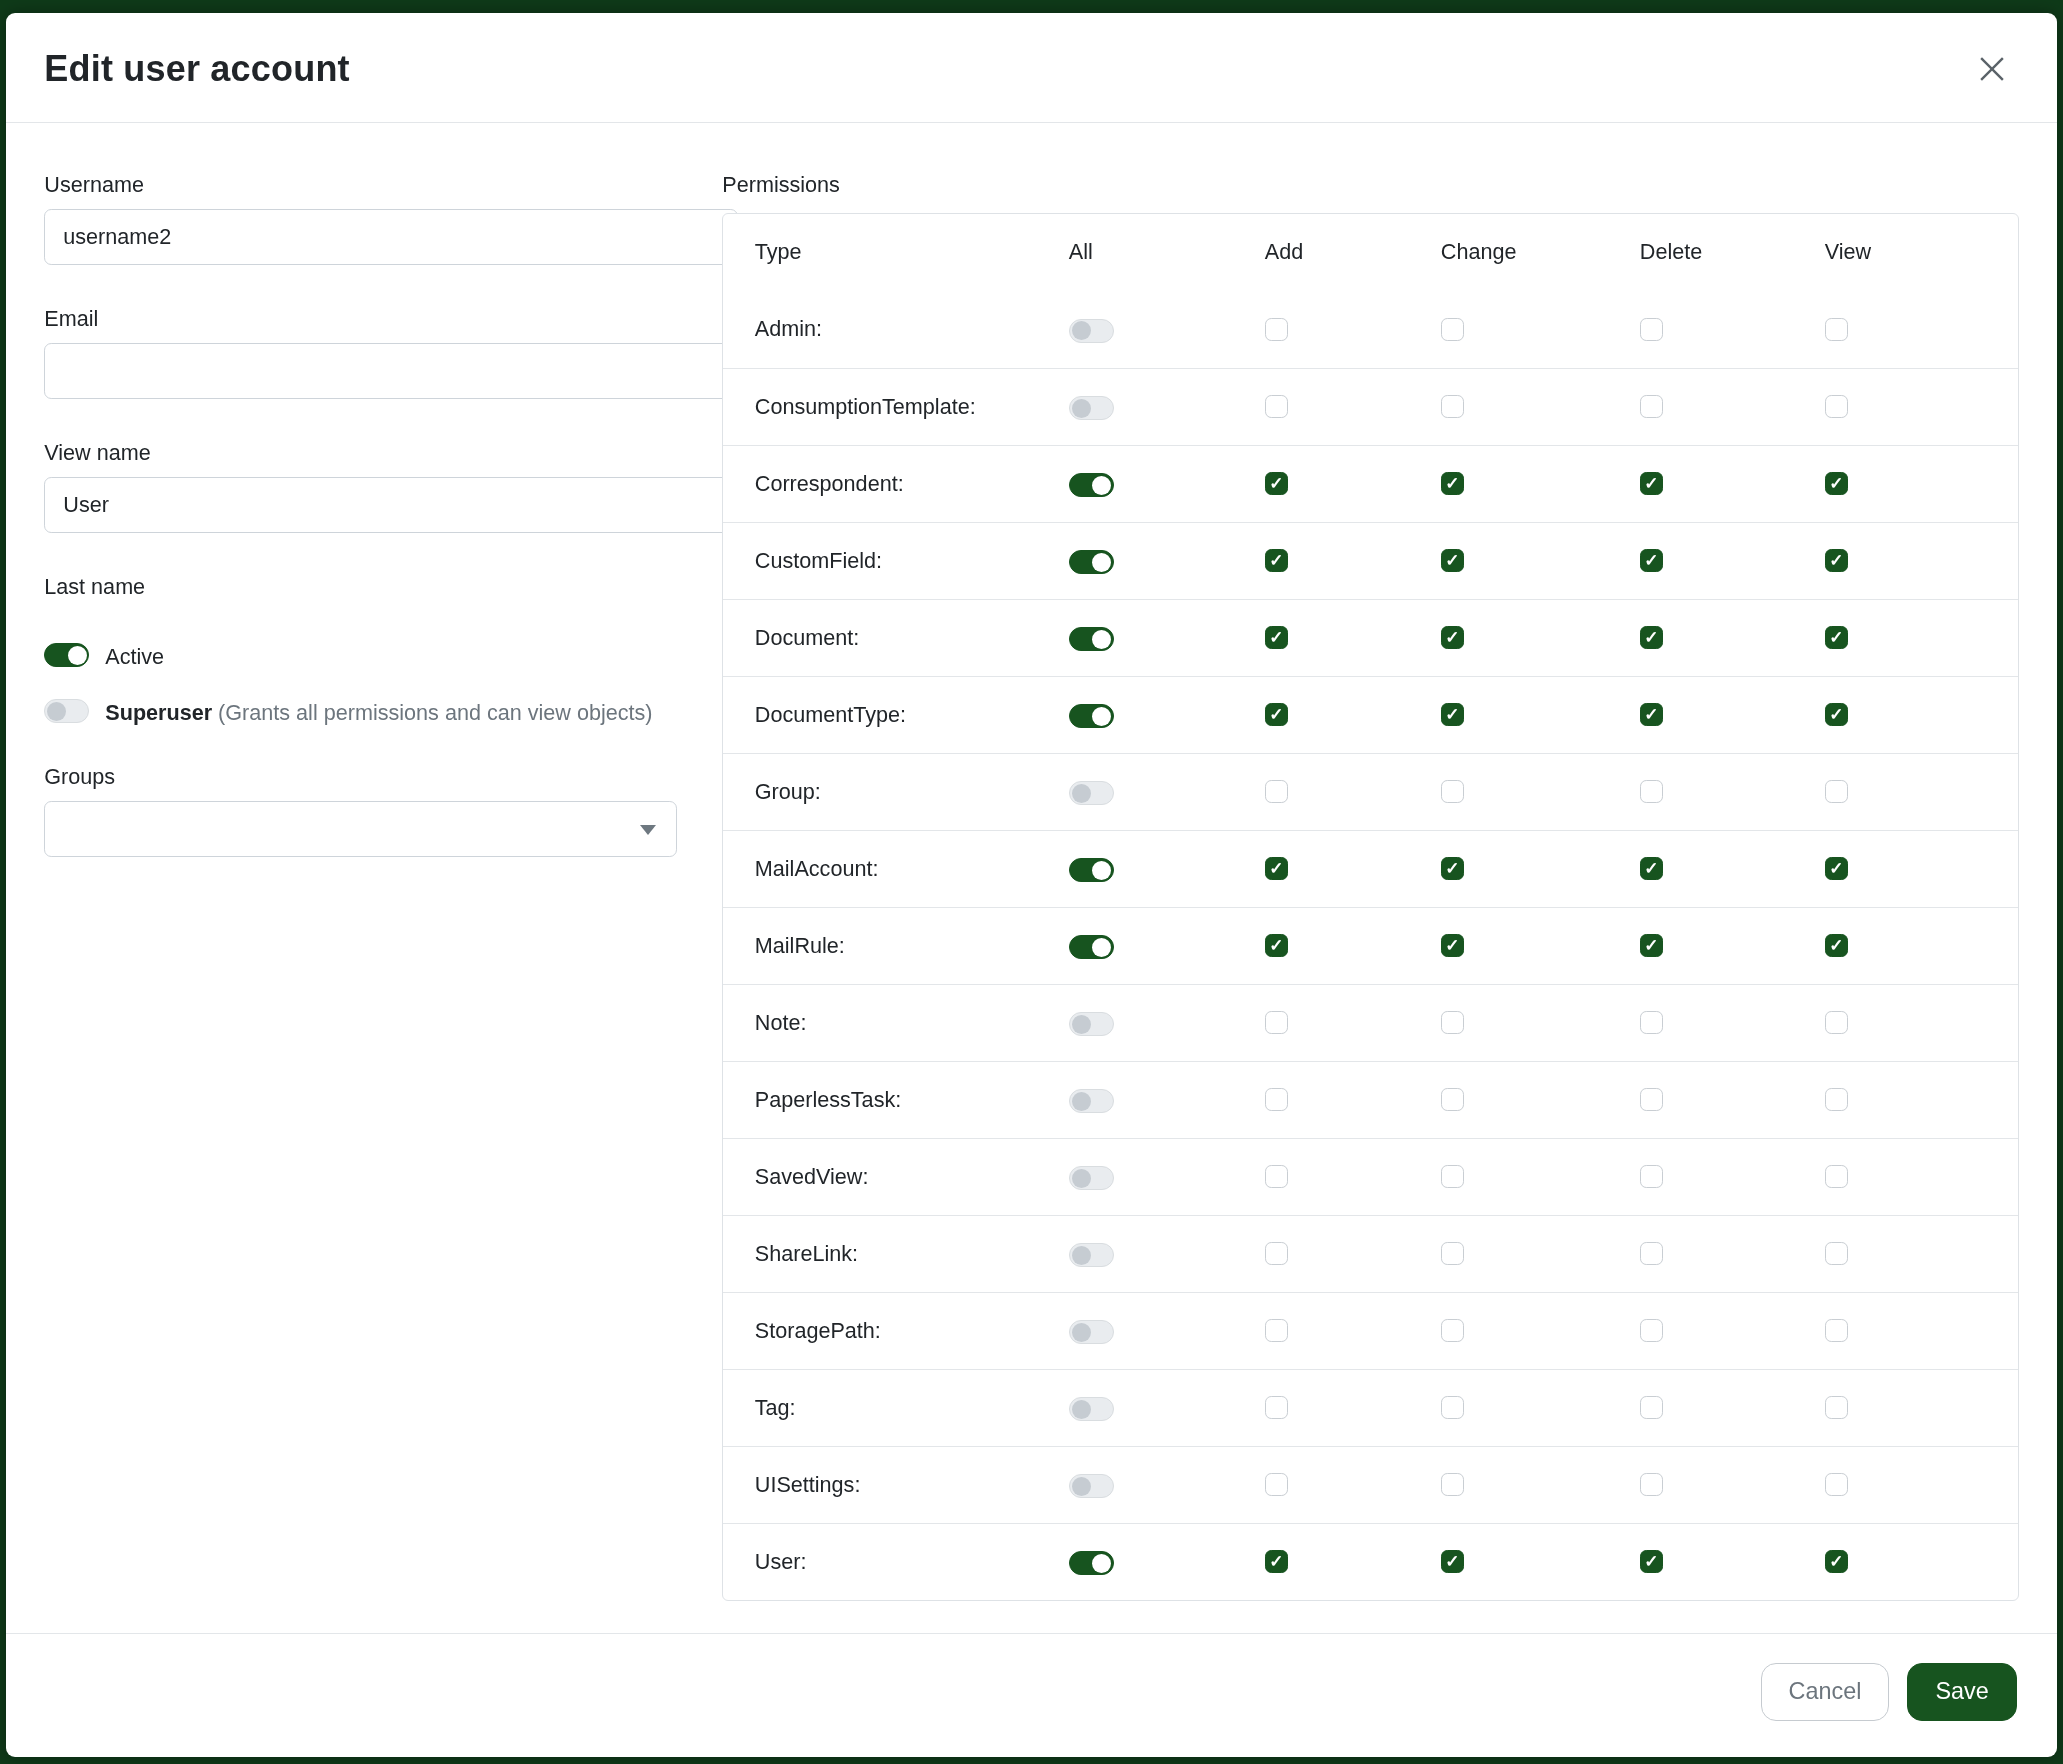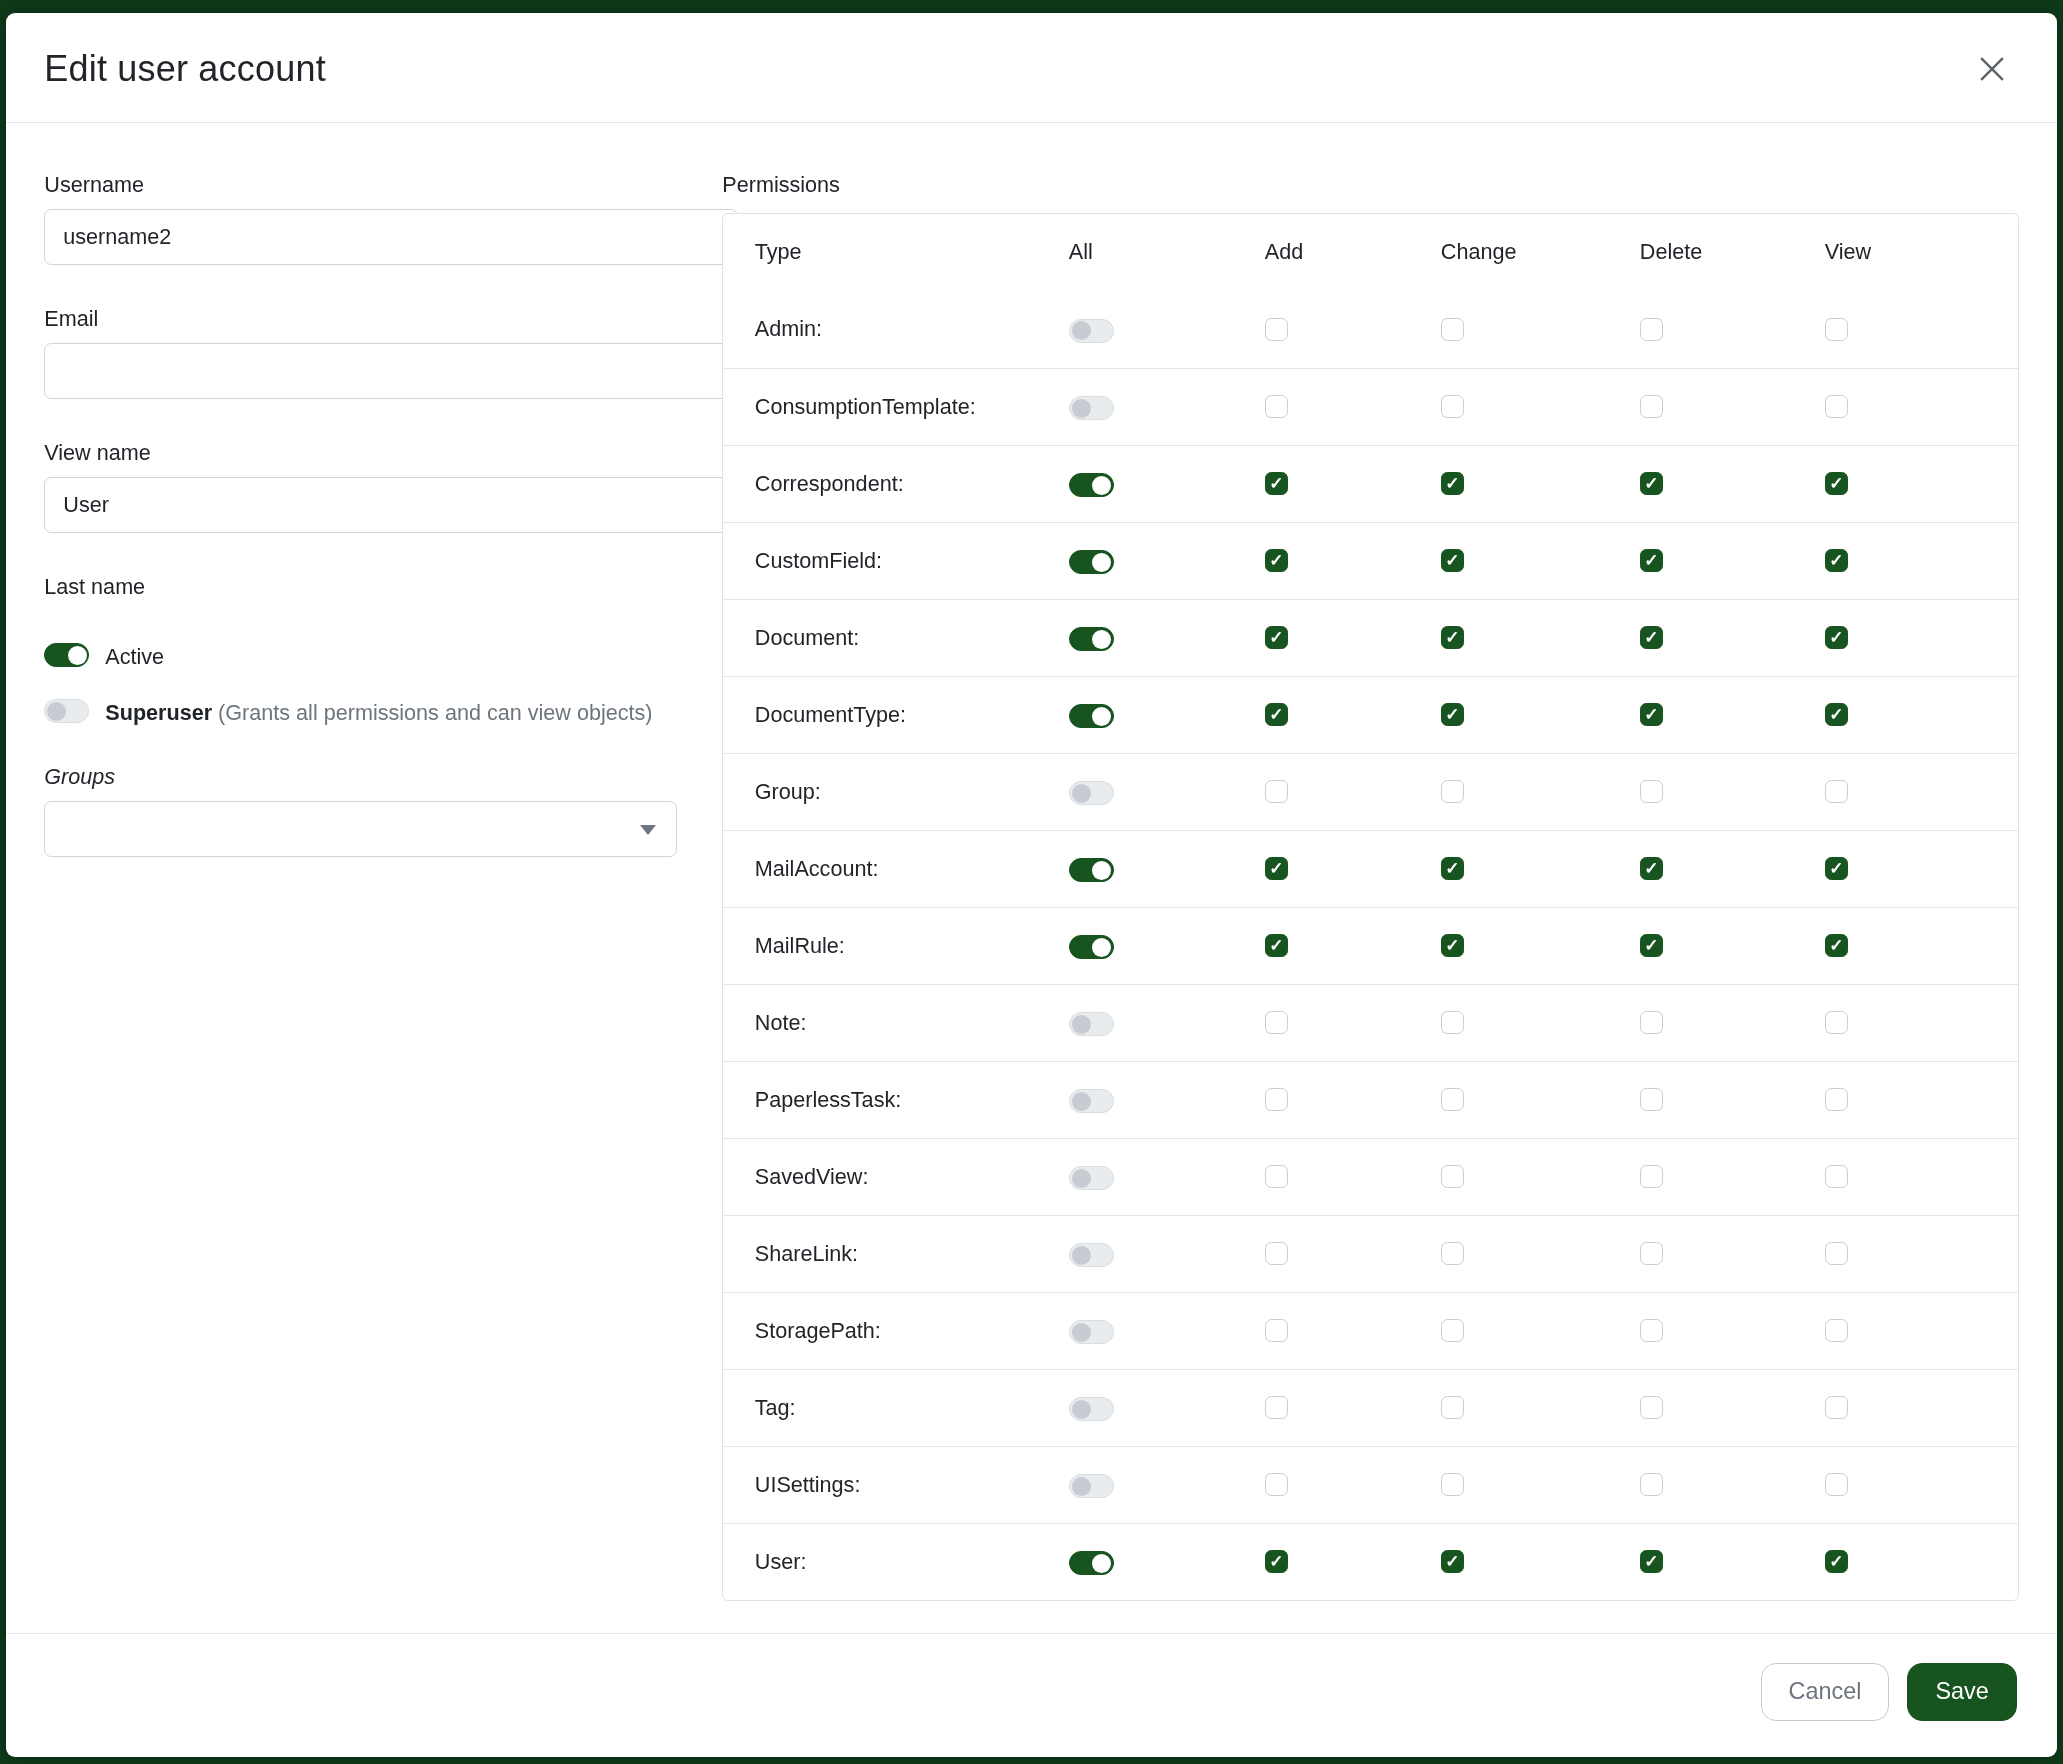--- a/index.html
+++ b/index.html
@@ -17,21 +17,21 @@
     box-shadow:0 0 16px rgba(0,0,0,.35);
     overflow:hidden;
   }
   
   .modal-header {
     display:flex; align-items:center; justify-content:space-between;
     padding:32px 40px 29px 38px;
     border-bottom:0.9px solid #e3e6e9;
     flex:0 0 auto;
   }
-  .modal-title { font-size:36px; font-weight:400; letter-spacing:0.2px; }
+  .modal-title { font-size:36px; font-weight:700; letter-spacing:0.2px; }
   .close-btn {
     background:none; border:none; cursor:pointer; padding:5.4px; line-height:0;
   }
   
   .modal-body {
     flex:1 1 auto; display:flex; padding:49px 38px 18px 38px; gap:45px;
     overflow:hidden;
   }
   .left-col { width:633px; flex:0 0 633px; }
   .field { margin-bottom:41px; }
@@ -156,21 +156,21 @@
       </div>
 
       <div class="toggle-row">
         <div class="toggle"></div>
         <div class="row-text">
           <span class="superuser-name">Superuser</span>
           <span class="superuser-note">(Grants all permissions and can view objects)</span>
         </div>
       </div>
 
-      <div class="field" style="margin-top:36px;font-style:italic;">
+      <div class="field" style="margin-top:36px;">
         <label class="field-label">Groups</label>
         <div class="select-box">
           <span class="chevron"></span>
         </div>
       </div>
 
     </div>
 
     <div class="right-col">
       <div class="perm-label">Permissions</div>

